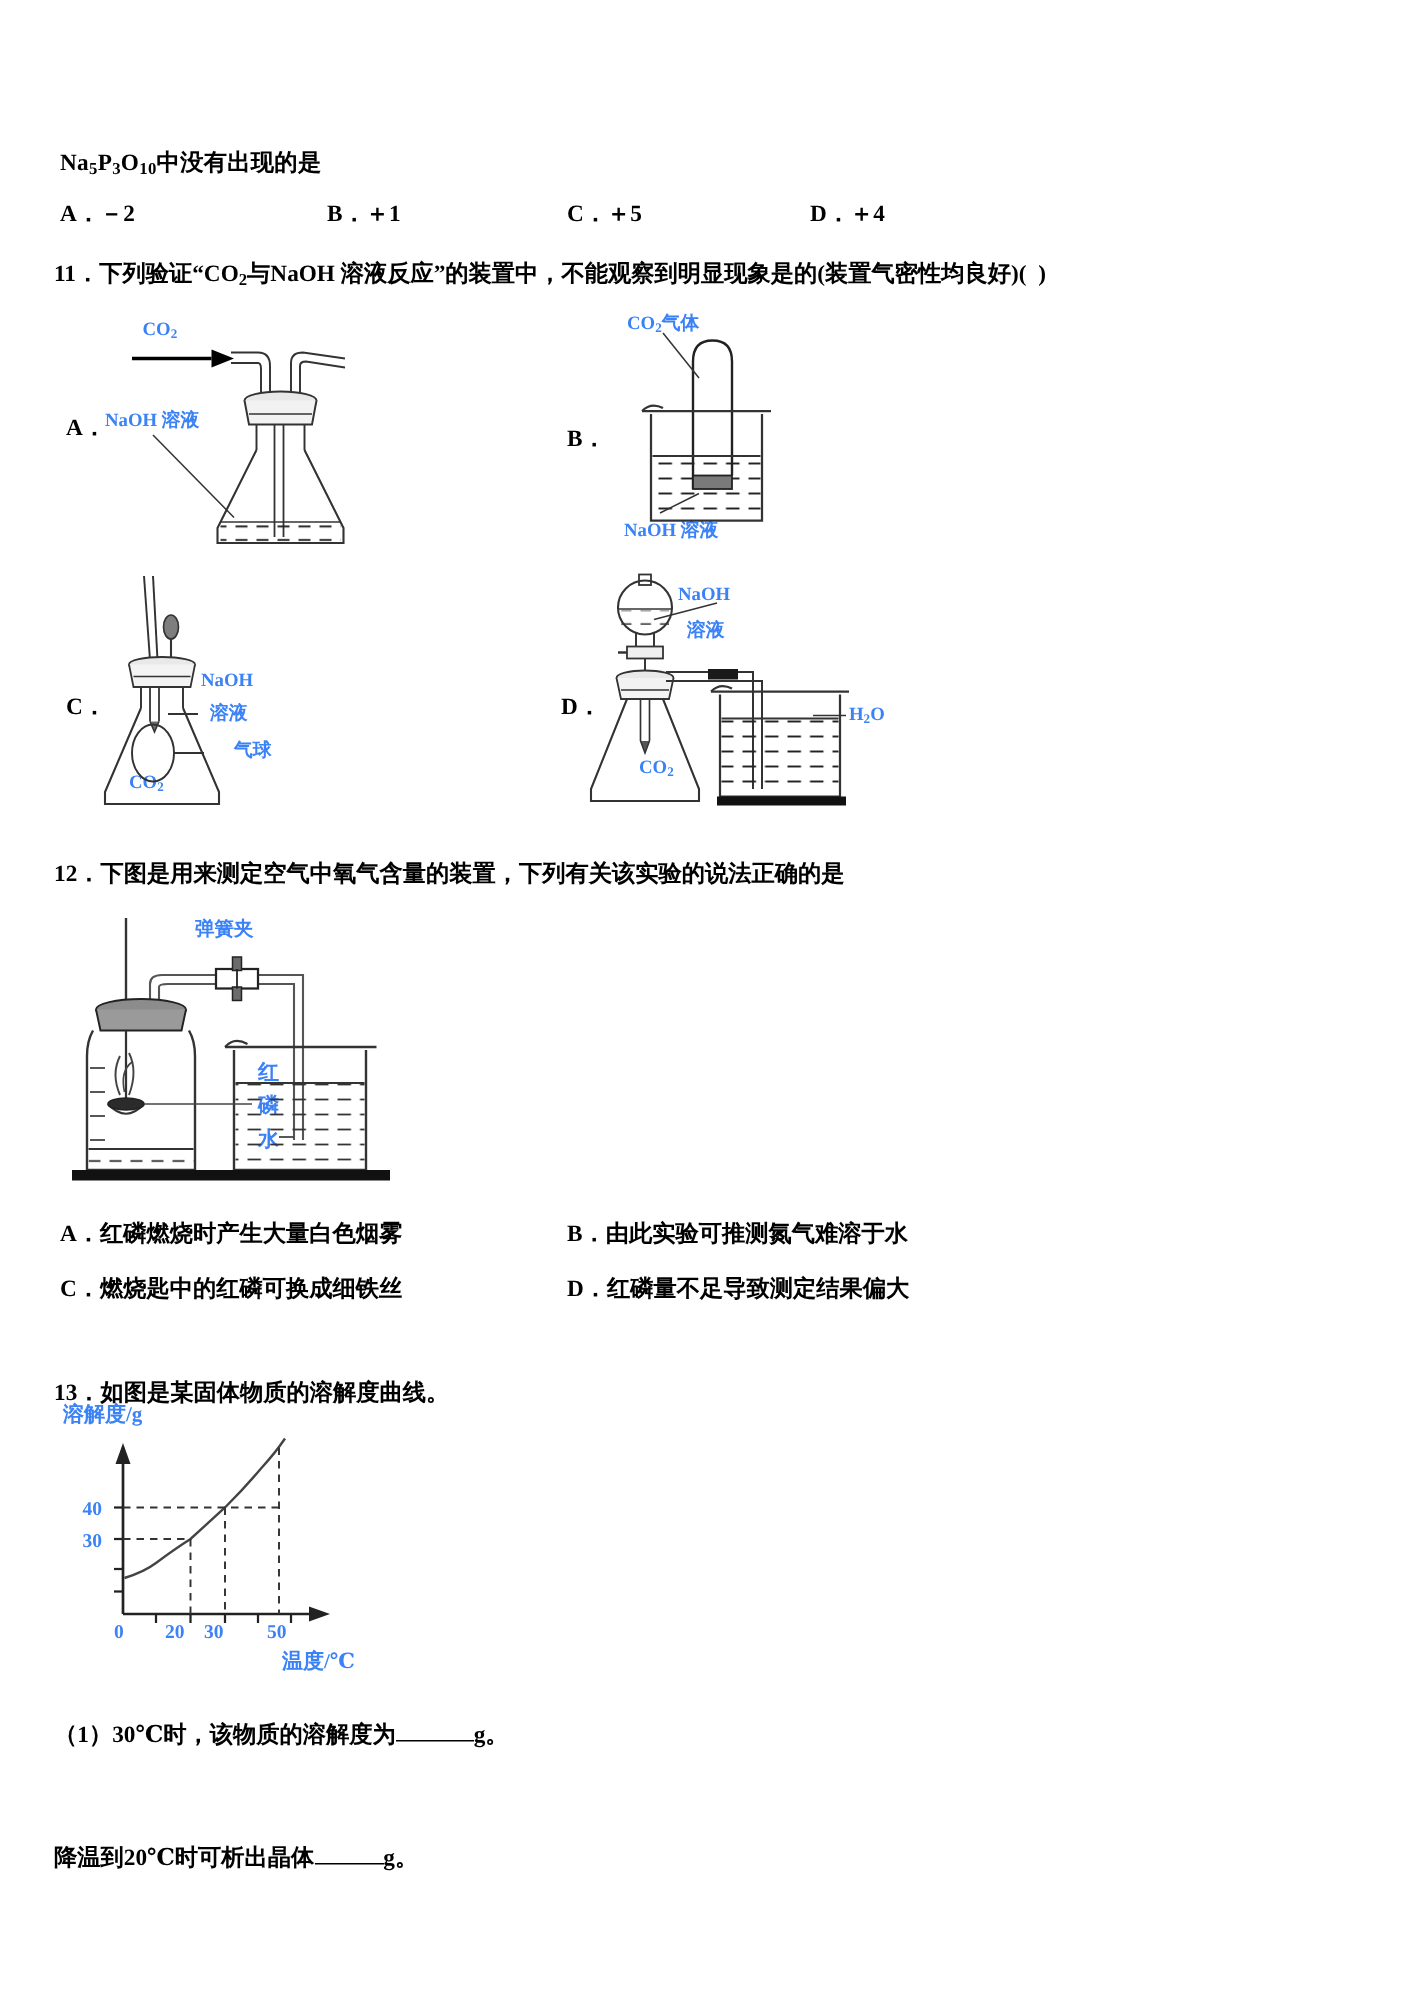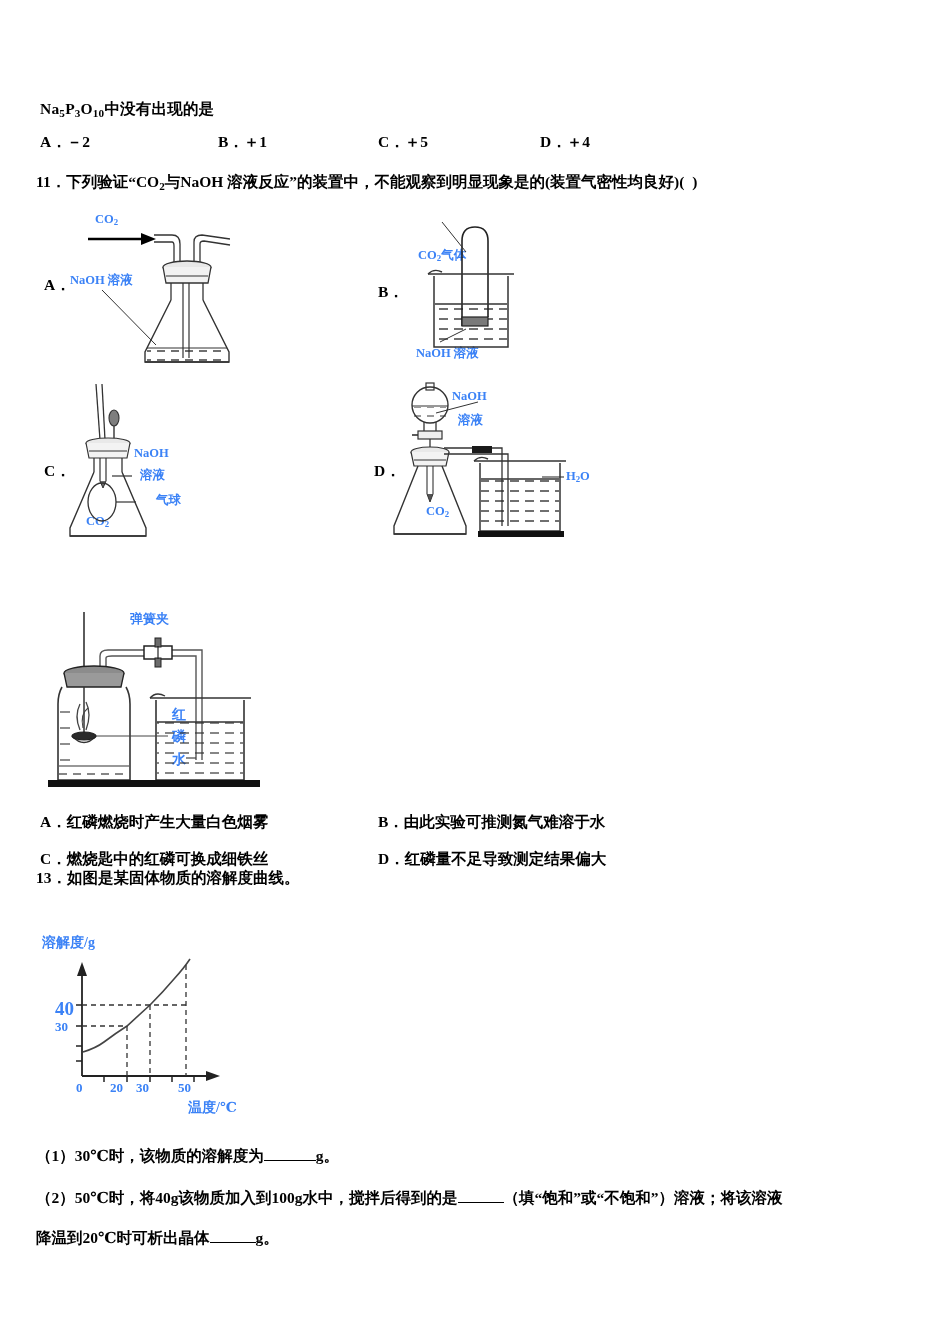--- a/index.html
+++ b/index.html
@@ -123,21 +123,21 @@
 
       <rect x="103" y="136" width="80" height="13" fill="url(#dashA)"></rect>
       <line x1="103" y1="136" x2="183" y2="136" stroke="#333" stroke-width="1.1"></line>
 
       <line x1="58" y1="78" x2="112" y2="133" stroke="#333" stroke-width="1"></line>
     </svg>
   </div>
 
   <div class="abs" style="left:378px; top:204px; width:280px; height:168px;">
     <div class="abs optlabel" style="left:0px; top:78px;">B．</div>
-    <div class="abs figlabel" style="left:40px; top:3px;margin-top:40px;">CO<span class="sub">2</span>气体</div>
+    <div class="abs figlabel" style="left:40px; top:3px;">CO<span class="sub">2</span>气体</div>
     <div class="abs figlabel" style="left:38px; top:141px;">NaOH 溶液</div>
     <svg class="abs" style="left:0; top:0;" width="280" height="168" viewBox="0 0 280 168">
       <defs>
         <pattern id="dashB" width="15" height="10" patternUnits="userSpaceOnUse">
           <line x1="1" y1="5" x2="10" y2="5" stroke="#222" stroke-width="1.3"></line>
         </pattern>
       </defs>
 
       <path d="M84 122 L84 37 Q84 23 97 23 Q110 23 110 37 L110 113" fill="none" stroke="#222" stroke-width="1.6"></path>
 
@@ -238,20 +238,23 @@
       <rect x="107" y="103" width="78" height="51" fill="url(#dashD)"></rect>
       <line x1="107" y1="103" x2="185" y2="103" stroke="#333" stroke-width="1.3"></line>
       <rect x="104" y="155" width="86" height="6" fill="#111"></rect>
 
       <line x1="168" y1="101" x2="190" y2="101" stroke="#333" stroke-width="1.1"></line>
 
       <line x1="62" y1="37" x2="104" y2="26" stroke="#333" stroke-width="1"></line>
     </svg>
   </div>
 
+  <div class="abs stem" style="left:36px; top:572px;">
+    <span>12．</span><span>下图是用来测定空气中氧气含量的装置，下列有关该实验的说法正确的是</span>
+  </div>
 
   <div class="abs" style="left:44px; top:608px; width:250px; height:190px;">
     <div class="abs figlabel" style="left:86px; top:2px; font-size:13px;">弹簧夹</div>
     <div class="abs figlabel" style="left:128px; top:98px; font-size:14px;">红</div>
     <div class="abs figlabel" style="left:128px; top:120px; font-size:14px;">磷</div>
     <div class="abs figlabel" style="left:128px; top:143px; font-size:14px;">水</div>
     <svg class="abs" style="left:0; top:0;" width="250" height="190" viewBox="0 0 250 190">
       <defs>
         <pattern id="dash12" width="15" height="10" patternUnits="userSpaceOnUse">
           <line x1="1" y1="5" x2="10" y2="5" stroke="#333" stroke-width="1.2"></line>
@@ -312,28 +315,28 @@
     <span>B．</span><span>由此实验可推测氮气难溶于水</span>
   </div>
   <div class="abs optrow" style="left:40px; top:849px;">
     <span>C．</span><span>燃烧匙中的红磷可换成细铁丝</span>
   </div>
   <div class="abs optrow" style="left:378px; top:849px;">
     <span>D．</span><span>红磷量不足导致测定结果偏大</span>
   </div>
 
 
-  <div class="abs stem" style="left:36px; top:868px;">
+  <div class="abs stem" style="left:36px; top:918px;">
     <span>13．</span><span>如图是某固体物质的溶解度曲线。</span>
   </div>
 
   <div class="abs" style="left:38px; top:934px; width:230px; height:190px;">
     <div class="abs figlabel" style="left:4px; top:0px; font-size:14px;text-align:center;">溶解度/g</div>
     <div class="abs figlabel" style="left:150px; top:165px; font-size:14px;">温度/℃</div>
-    <div class="abs figlabel" style="left:17px; top:64px; font-size:19px;">40</div>
+    <div class="abs figlabel" style="left:17px; top:64px; font-size:13px;">40</div>
     <div class="abs figlabel" style="left:17px; top:85px; font-size:13px;">30</div>
     <div class="abs figlabel" style="left:38px; top:146px; font-size:13px;">0</div>
     <div class="abs figlabel" style="left:72px; top:146px; font-size:13px;">20</div>
     <div class="abs figlabel" style="left:98px; top:146px; font-size:13px;">30</div>
     <div class="abs figlabel" style="left:140px; top:146px; font-size:13px;">50</div>
     <svg class="abs" style="left:0; top:0;" width="230" height="190" viewBox="0 0 230 190">
 
       <line x1="44" y1="142" x2="44" y2="38" stroke="#222" stroke-width="1.8"></line>
       <polygon points="44,28 39,42 49,42" fill="#222"></polygon>
 
@@ -360,21 +363,18 @@
       <line x1="112" y1="71" x2="112" y2="142" stroke="#333" stroke-width="1.3" stroke-dasharray="5,4"></line>
 
       <line x1="148" y1="31" x2="148" y2="142" stroke="#333" stroke-width="1.3" stroke-dasharray="5,4"></line>
     </svg>
   </div>
 
   <div class="abs stem" style="left:36px; top:1146px;">
     <span>（1）30℃时，该物质的溶解度为</span><span class="blank" style="width:52px;"></span><span>g。</span>
   </div>
 
-  <div class="abs stem" style="left:36px; top:1188px;">
-    <span>（2）50℃时，将40g该物质加入到100g水中，搅拌后得到的是</span><span class="blank" style="width:46px;"></span><span>（填“饱和”或“不饱和”）溶液；将该溶液</span>
-  </div>
 
   <div class="abs stem" style="left:36px; top:1228px;">
     <span>降温到20℃时可析出晶体</span><span class="blank" style="width:46px;"></span><span>g。</span>
   </div>
 
 </div>
 
 </body></html>

